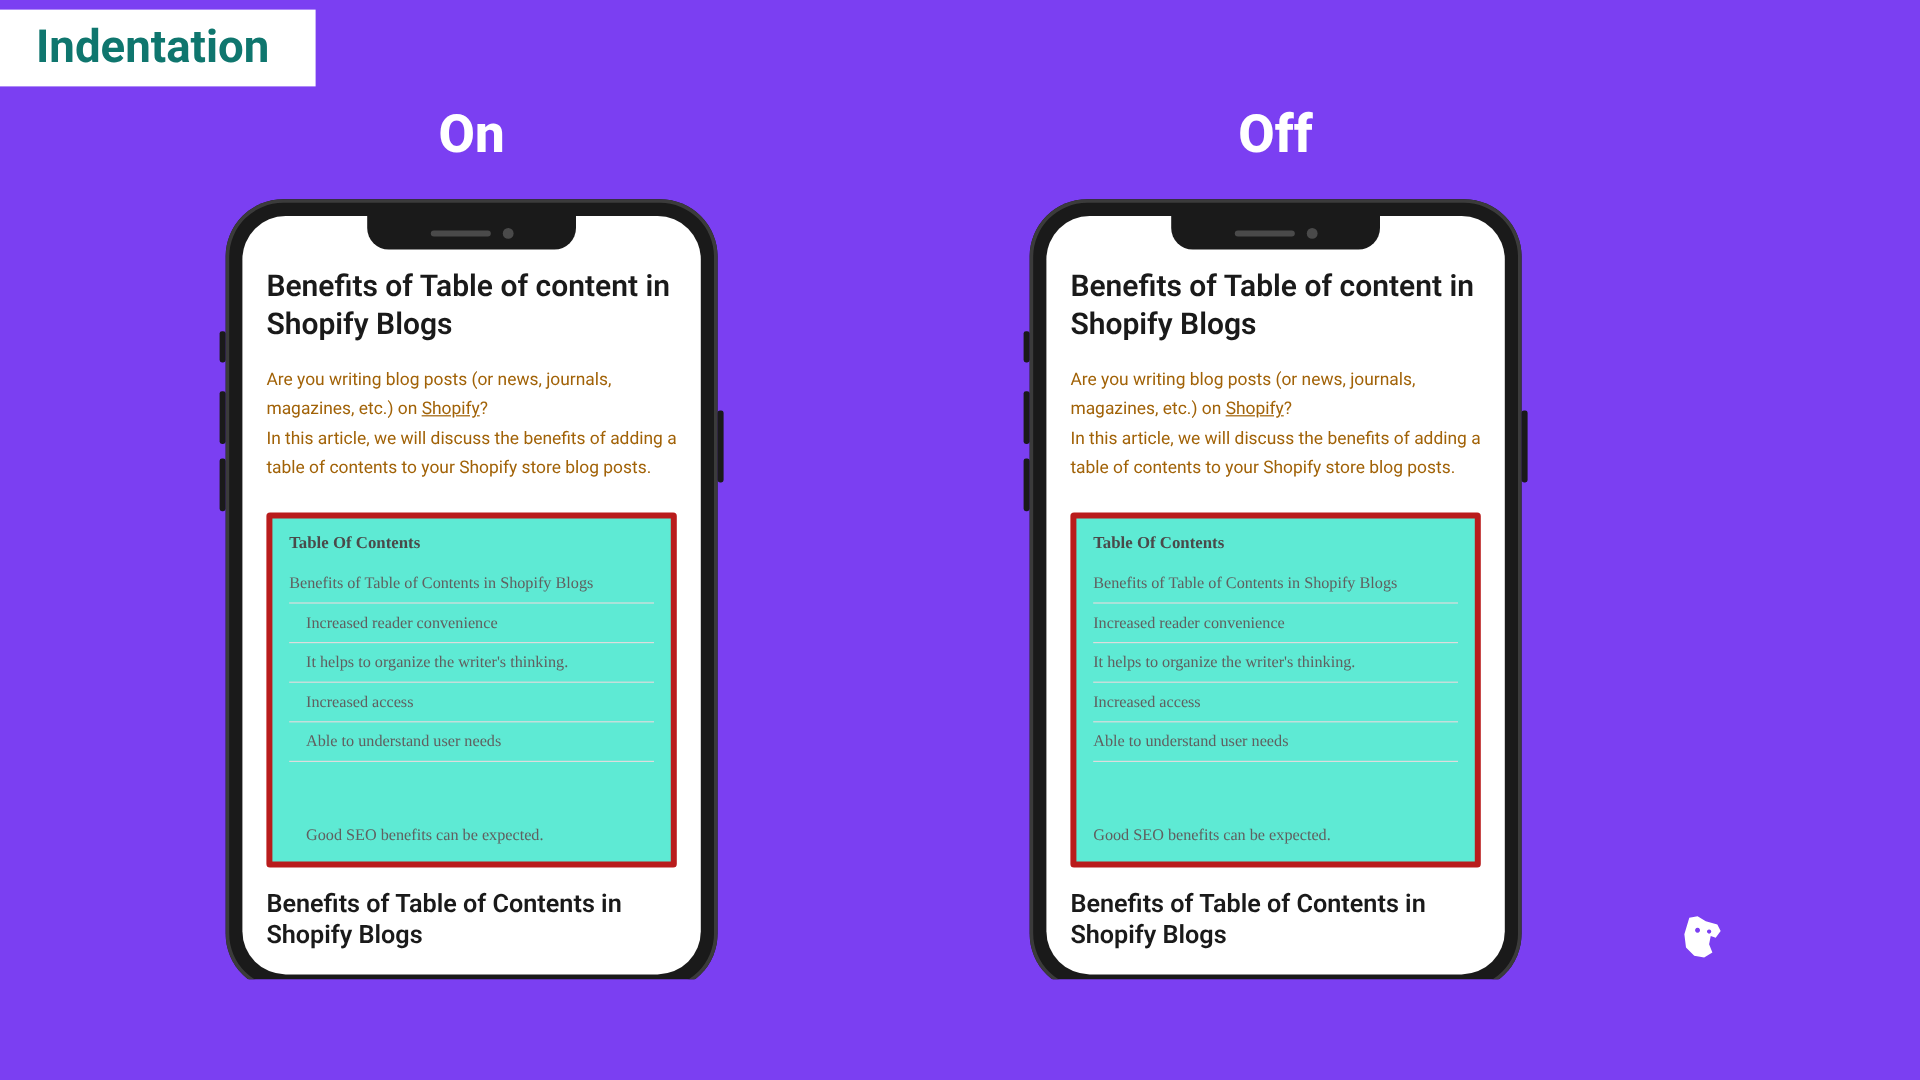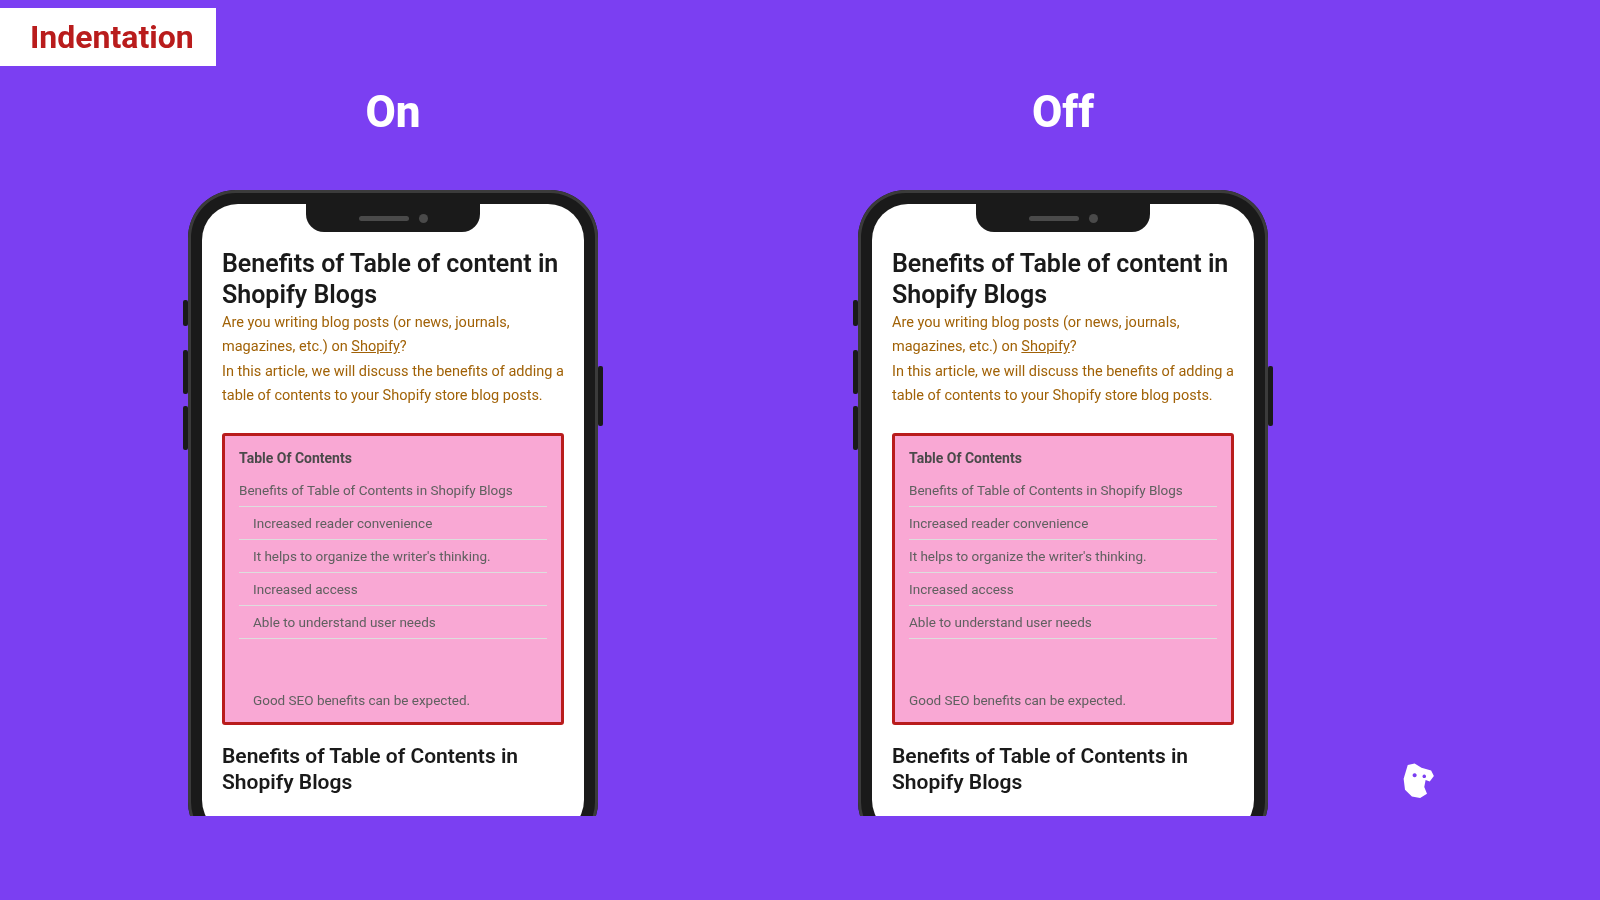--- a/index.html
+++ b/index.html
@@ -8,32 +8,32 @@
     background: #7B3FF2;
     font-family: -apple-system, BlinkMacSystemFont, "Segoe UI", Roboto, sans-serif;
     position: relative;
     overflow: hidden;
   }
   .badge {
     position: absolute;
     top: 8px;
     left: 0;
     background: #fff;
-    color: #b91c1c;
-    font-size: 32px;
+    color: #0f766e;
+    font-size: 38px;
     font-weight: 700;
-    padding: 10px 22px 10px 30px;
+    padding: 10px 38px 10px 30px;
   }
   .columns {
     display: flex;
     justify-content: center;
     gap: 260px;
     padding-top: 86px;
   }
-  .col { display: flex; flex-direction: column; align-items: center; gap: 24px; }
+  .col { display: flex; flex-direction: column; align-items: center; }
   .col-title {
     color: #fff;
     font-size: 44px;
     font-weight: 800;
     margin-bottom: 28px;
   }
   .phone {
     position: relative;
     width: 410px;
     height: 660px;
@@ -66,28 +66,29 @@
     top: 0; left: 50%; transform: translateX(-50%);
     width: 174px; height: 28px;
     background: #1a1a1a;
     border-bottom-left-radius: 18px;
     border-bottom-right-radius: 18px;
     display: flex; align-items: center; justify-content: center; gap: 10px;
   }
   .speaker { width: 50px; height: 5px; background: #4a4a4a; border-radius: 3px; }
   .cam { width: 9px; height: 9px; background: #4a4a4a; border-radius: 50%; }
   .content { padding: 44px 20px 0 20px; }
-  .article-title { font-size: 25px; font-weight: 600; line-height: 1.25; }
+  .article-title { font-size: 25px; font-weight: 600; line-height: 1.25; margin-bottom: 18px; }
   .intro { font-size: 14.5px; color: #a16207; line-height: 1.7; margin-bottom: 24px; }
   .intro .link { text-decoration: underline; cursor: pointer; }
   .toc {
-    background: #f9a8d4;
-    border: 3px solid #b91c1c;
+    background: #5eead4;
+    border: 5px solid #b91c1c;
     border-radius: 3px;
     padding: 14px 14px 6px 14px;
+    font-family: Liberation Serif, serif;
   }
   .toc-heading { font-size: 14px; font-weight: 700; color: #4a4a4a; margin-bottom: 8px; }
   .toc-list { list-style: none; }
   .toc-item {
     font-size: 13.5px;
     color: #606060;
     padding: 8px 0;
     border-bottom: 1px solid #ddd;
     cursor: pointer;
   }

